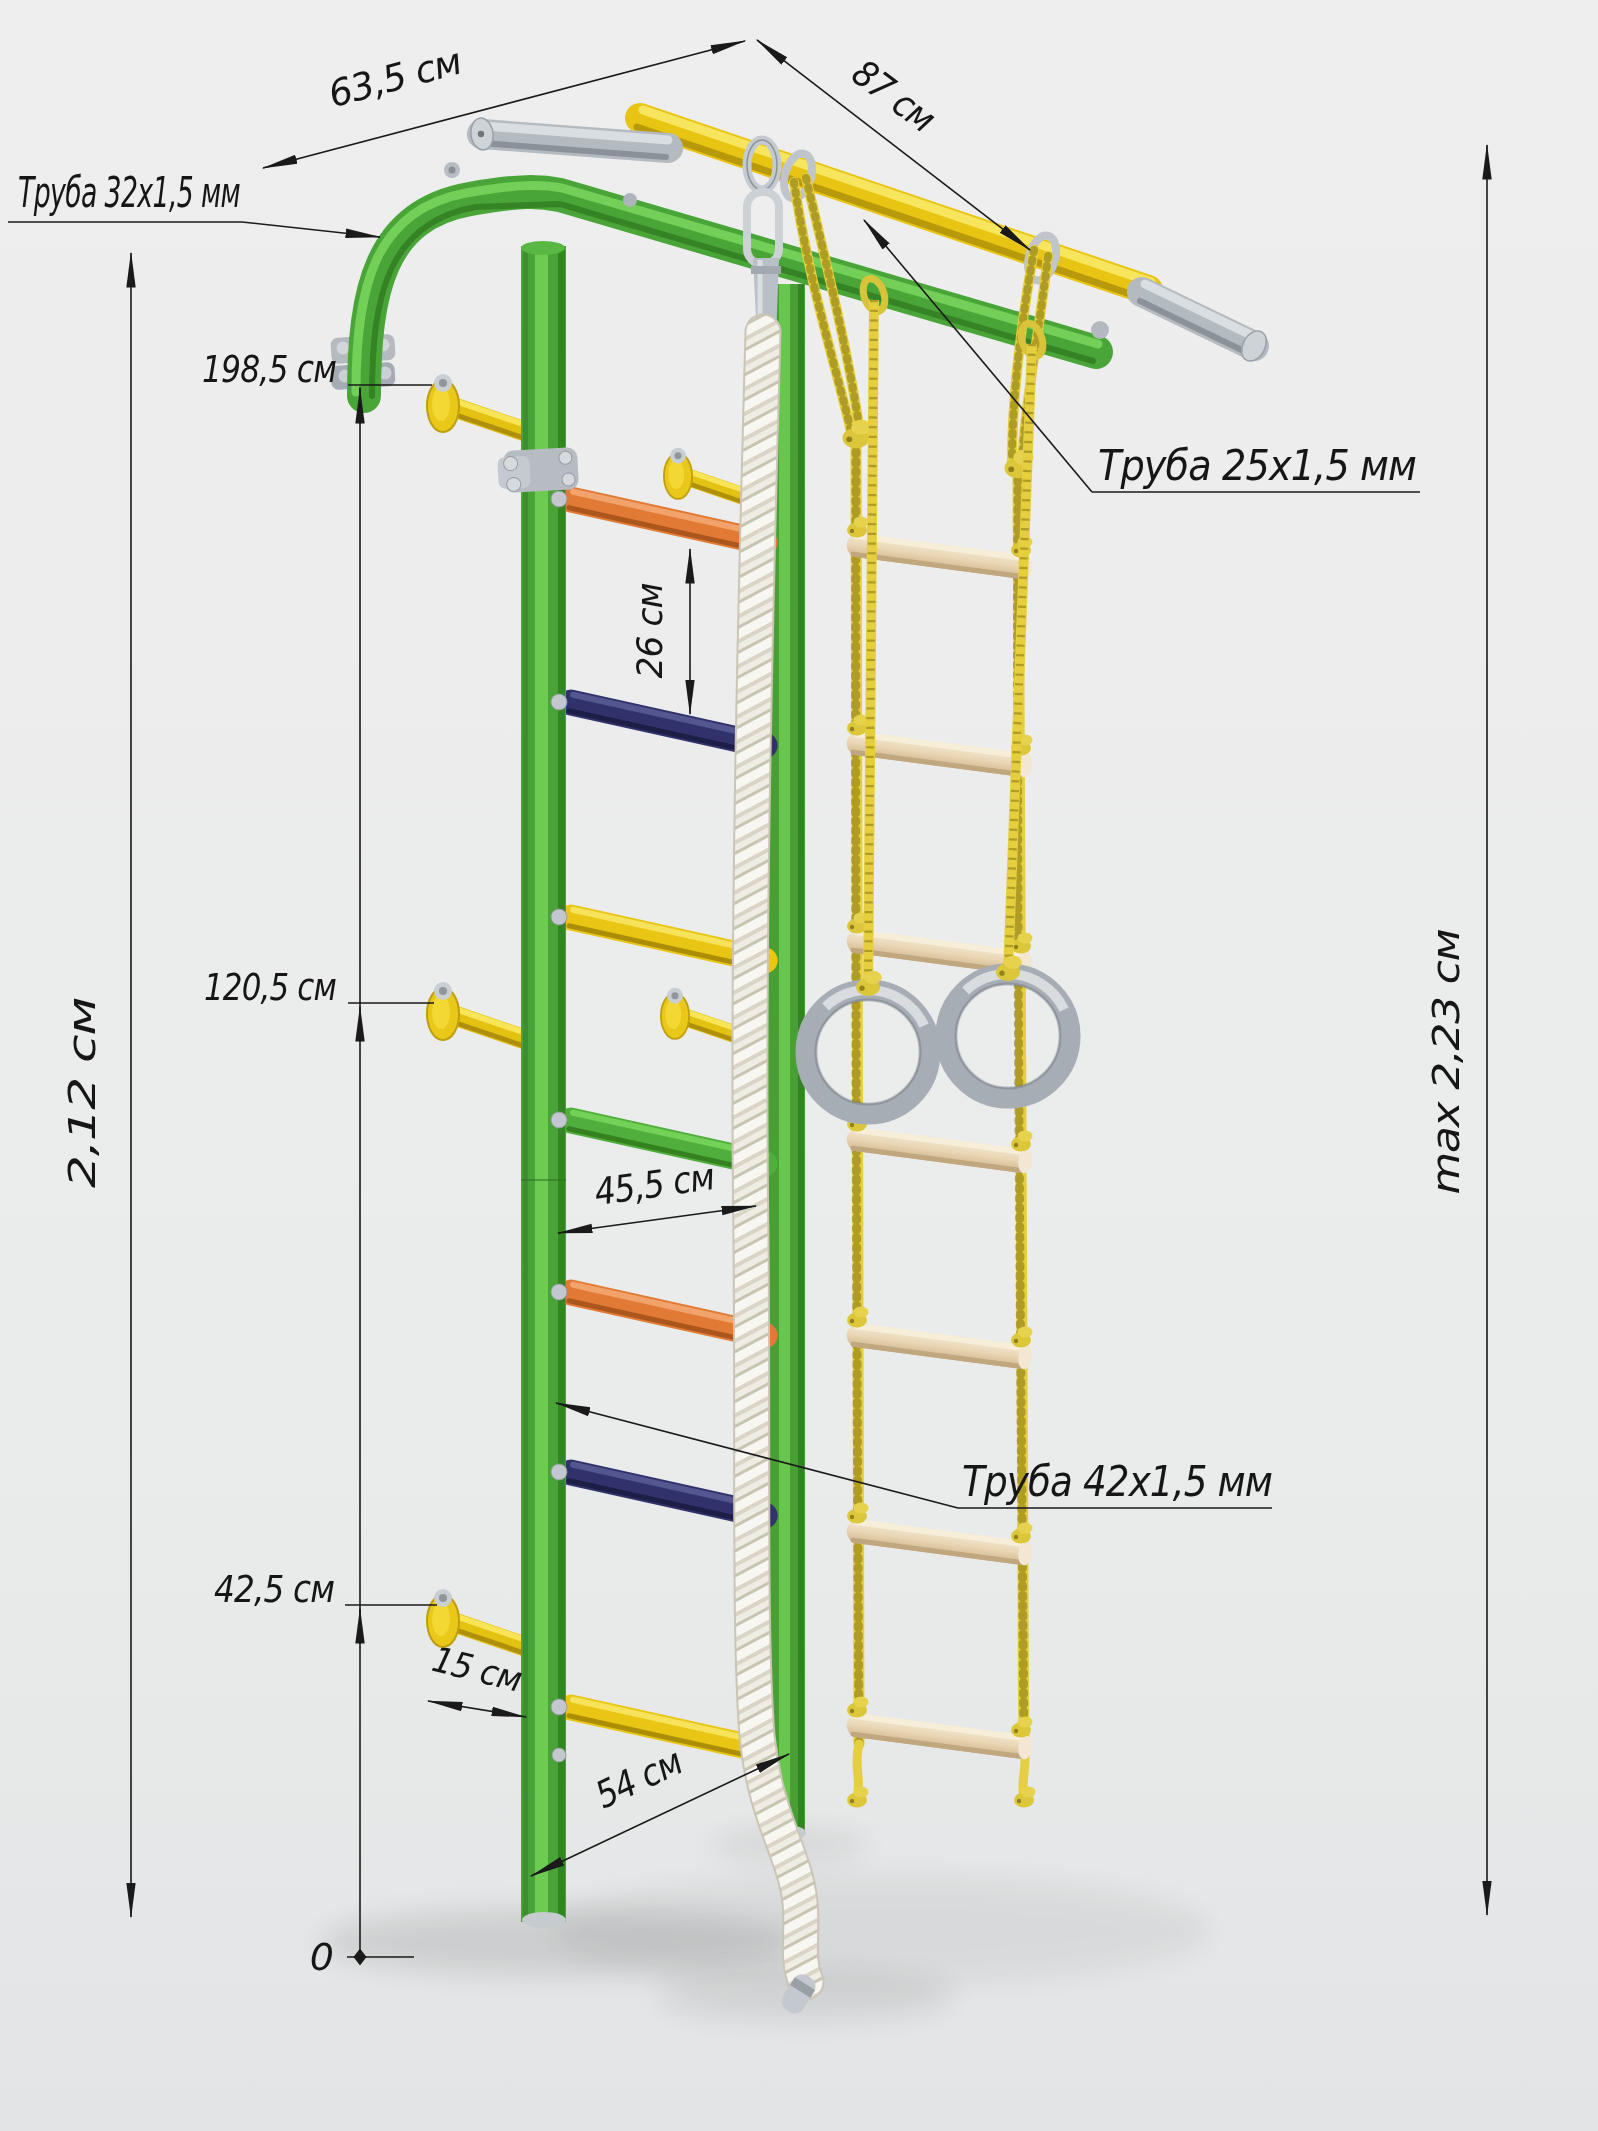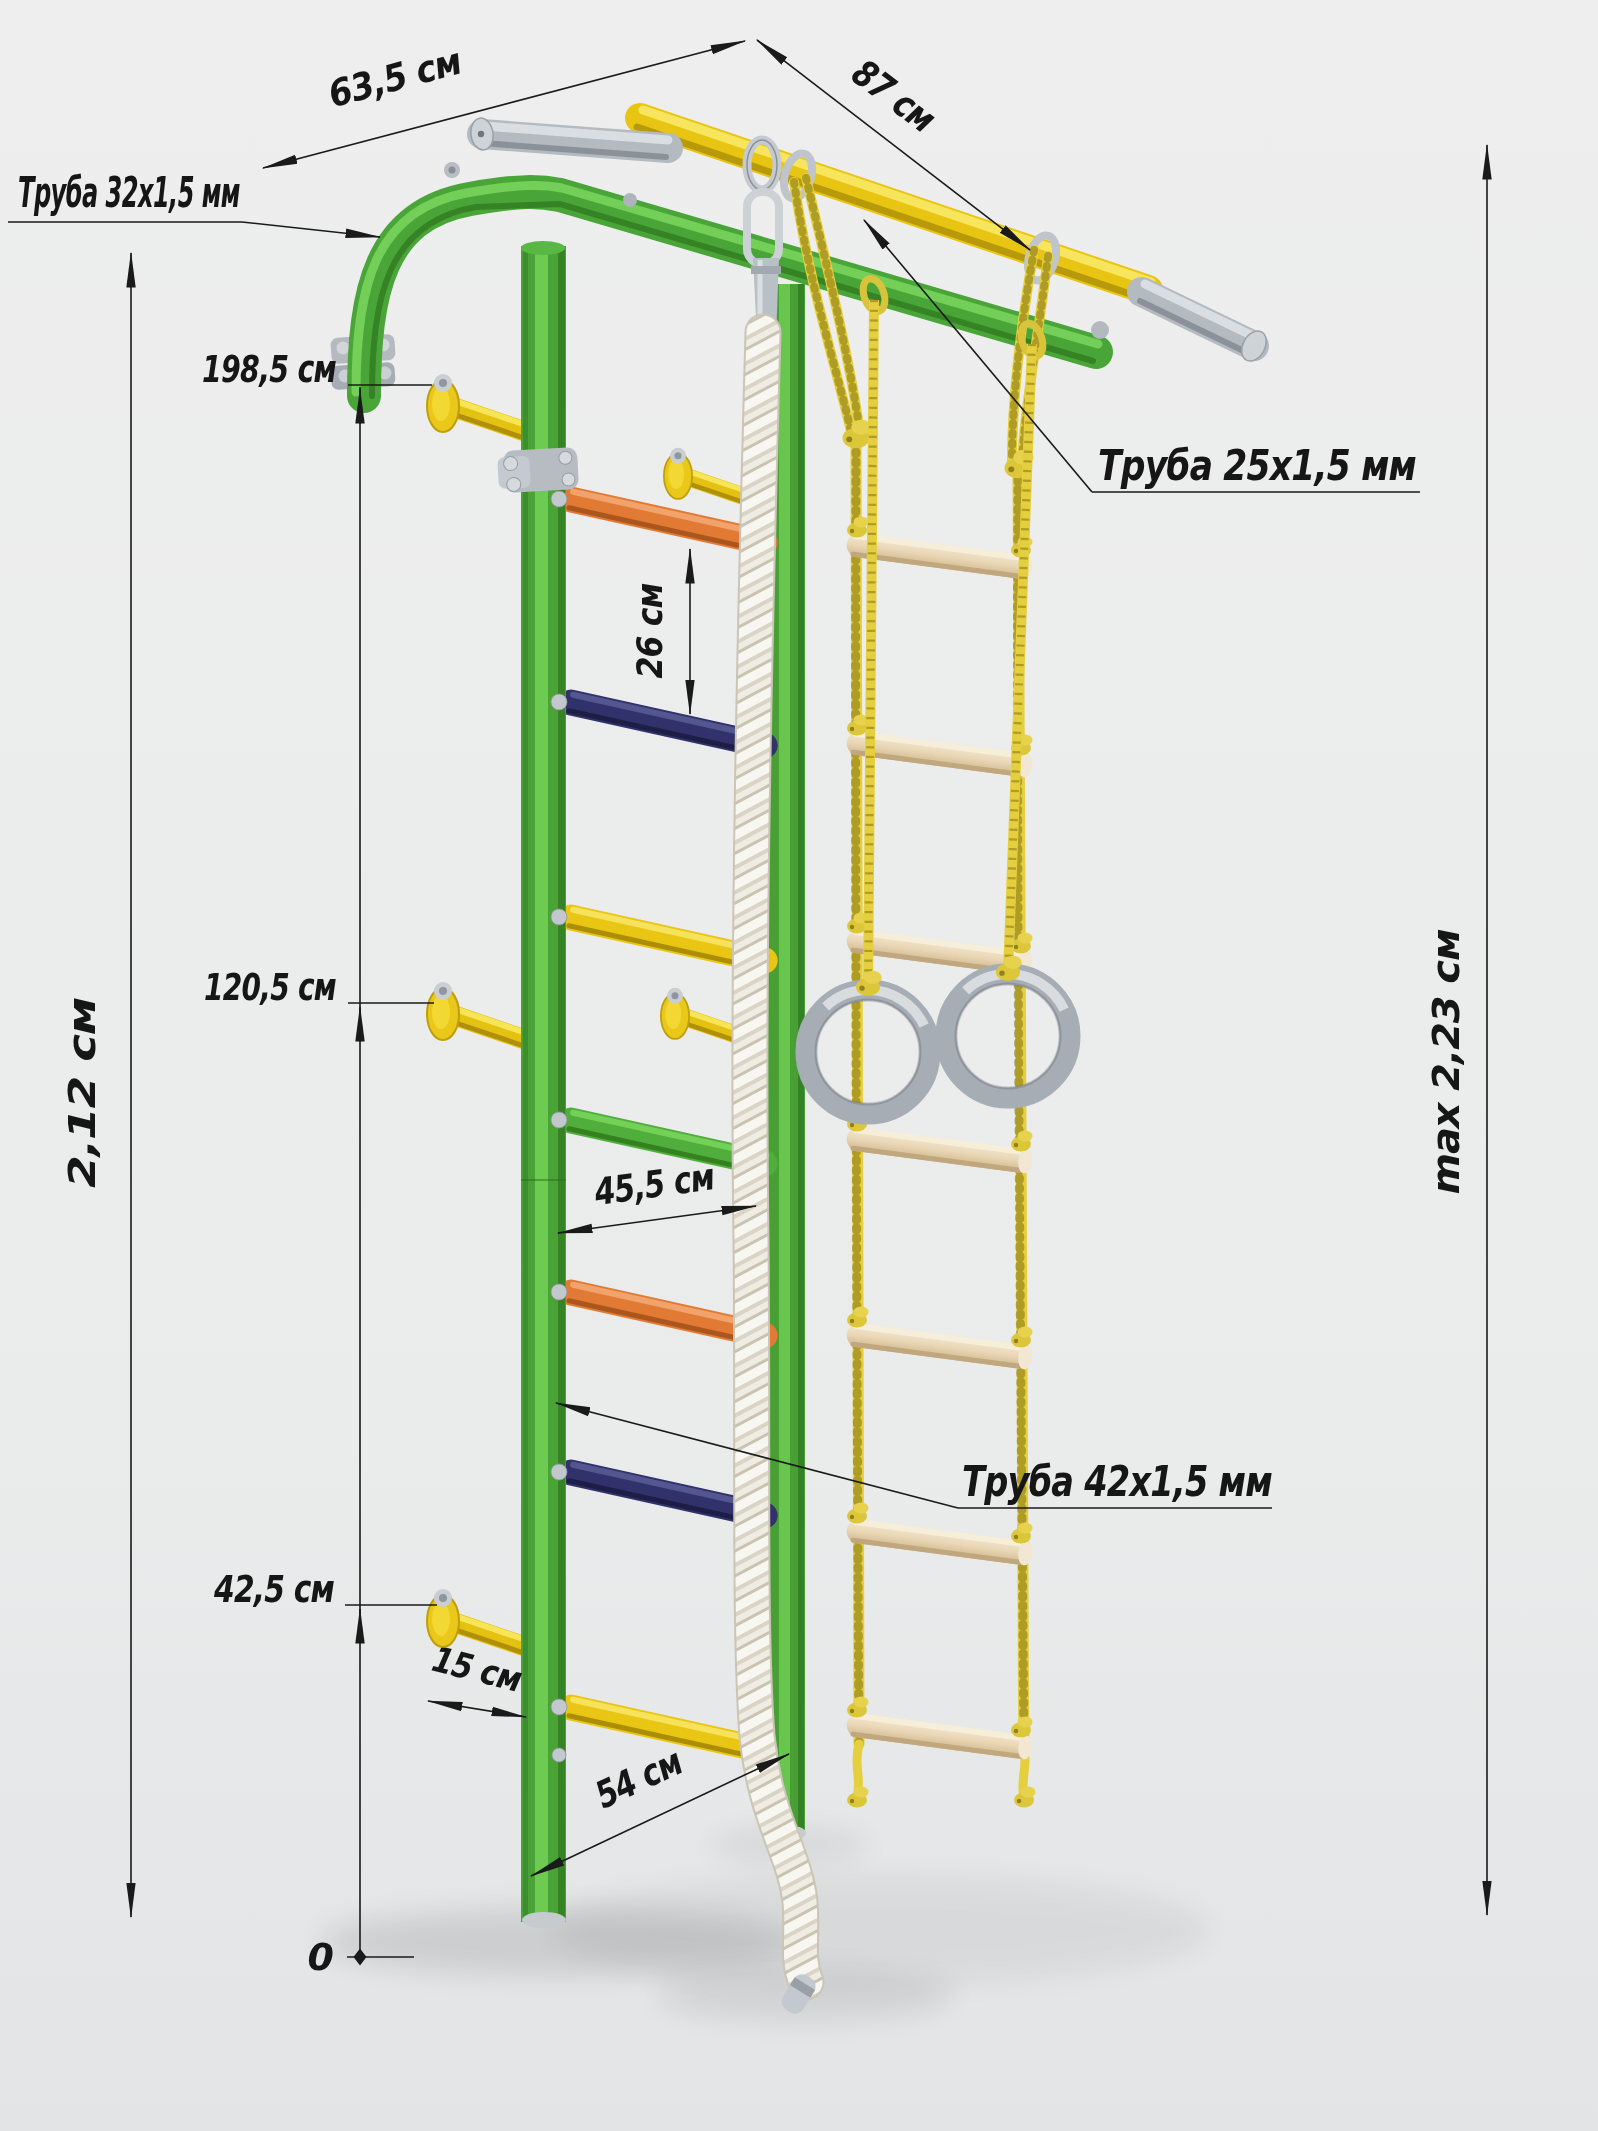--- a/index.html
+++ b/index.html
@@ -1,16 +1,16 @@
 <!DOCTYPE html>
 <html><head>
 <meta charset="utf-8">
 <style>
   html,body{margin:0;padding:0;background:#ececec;}
-  .stage{position:relative;width:1598px;height:2131px;background:#ececec;overflow:hidden;font-weight:bold;}
+  .stage{position:relative;width:1598px;height:2131px;background:#ececec;overflow:hidden;}
   svg{display:block;}
   text{font-family:"DejaVu Sans","Liberation Sans",sans-serif;font-style:italic;fill:#161616;letter-spacing:-1px;}
 </style>
 </head>
 <body>
 
 <div class="stage">
 <svg width="1598" height="2131" viewBox="0 0 1598 2131" xmlns="http://www.w3.org/2000/svg">
 <defs>
   <linearGradient id="bgGrad" x1="0" y1="0" x2="0" y2="1">

